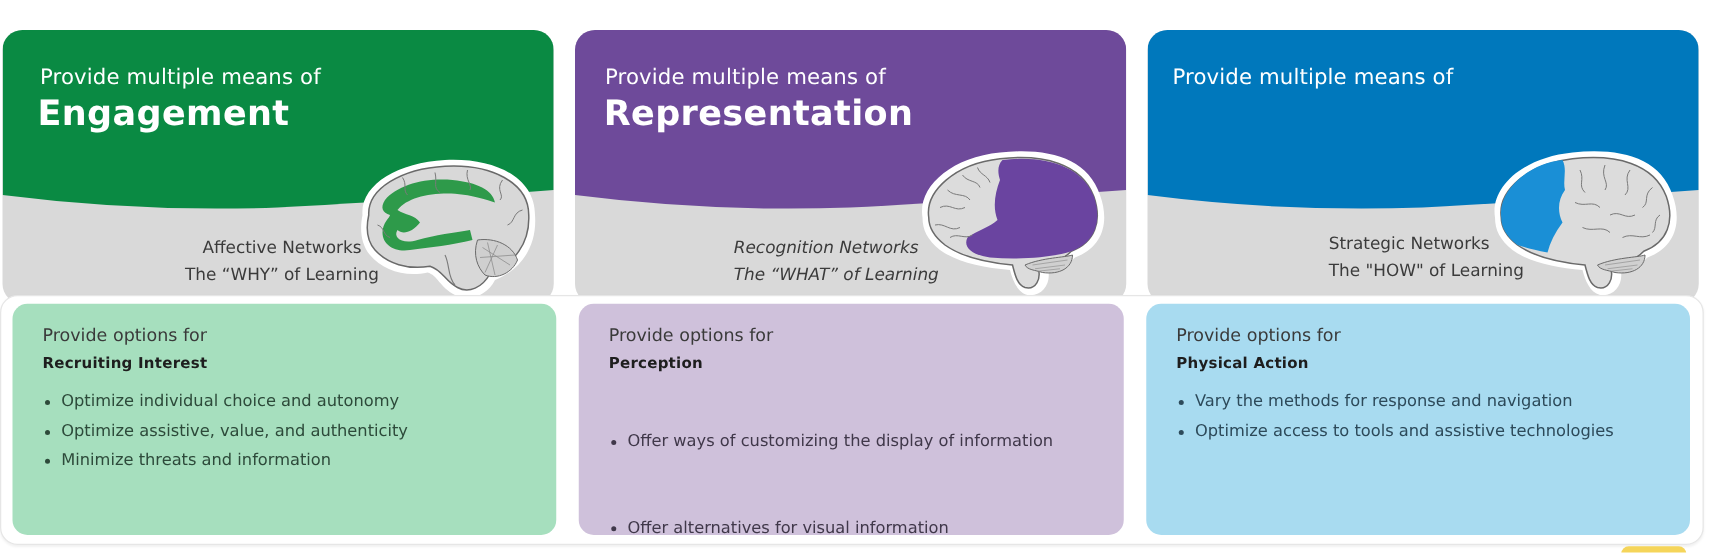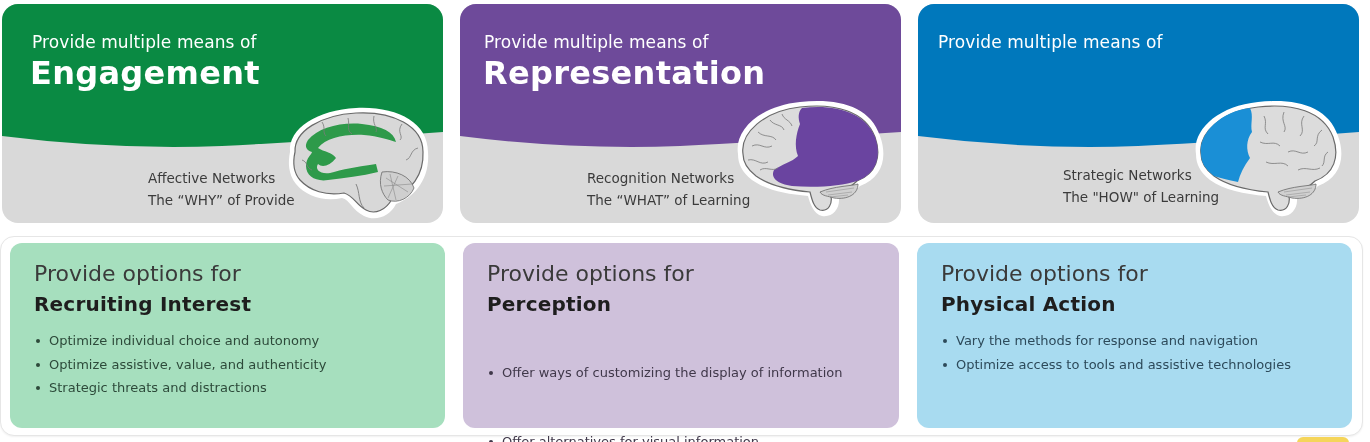--- a/index.html
+++ b/index.html
@@ -1,52 +1,52 @@
 <!DOCTYPE html>
 <html><head>
   <meta charset="utf-8">
   <style>
     * { box-sizing: border-box; margin: 0; padding: 0; }
     html, body { width: 1370px; height: 442px; background: #ffffff; overflow: hidden; }
     body { position: relative; font-family: "DejaVu Sans", "Liberation Sans", sans-serif; }
 
-    .top-row { position: absolute; top: 4px; left: 0; width: 1370px; height: 220px; }
+    .top-row { position: absolute; top: 24px; left: 0; width: 1370px; height: 220px; }
     .hdr-card {
       position: absolute; top: 0; height: 219px; border-radius: 16px; overflow: hidden;
       background: #d9d9d9;
     }
     .hdr-card .band { position: absolute; left: 0; top: 0; width: 100%; height: 100%; }
     .hdr-card .band svg { position: absolute; left: 0; top: 0; width: 100%; height: 100%; }
     .hdr-card .eyebrow {
       position: absolute; left: 30px; top: 28px; color: #ffffff;
       font-size: 17px; letter-spacing: 0.1px;
     }
     .hdr-card .title {
       position: absolute; left: 28px; top: 50px; color: #ffffff;
-      font-size: 32px; font-weight: bold; letter-spacing: 0.3px;
+      font-size: 28px; font-weight: bold; letter-spacing: 0.3px;
     }
     .hdr-card .net {
       position: absolute; color: #3b3b3b; font-size: 13.5px; line-height: 22px;
     }
     .hdr-card .brain { position: absolute; }
 
     .card-engage { left: 2px; width: 441px; }
     .card-repr   { left: 460px; width: 441px; }
     .card-action { left: 918px; width: 441px; }
 
     .bottom-frame {
       position: absolute; left: 0; top: 236px; width: 1363px; height: 200px;
       border: 1px solid #e6e6e6; border-radius: 14px; background: #ffffff;
       box-shadow: 0 1px 2px rgba(0,0,0,0.06);
     }
     .opt-card {
       position: absolute; top: 243px; height: 185px; border-radius: 12px; padding: 18px 0 0 24px;
     }
-    .opt-card .lead { font-size: 22px; color: #3a3a3a; }
-    .opt-card .focus { font-size: 20px; font-weight: bold; color: #1e1e1e; margin-top: 6px; letter-spacing: 0.2px; }
+    .opt-card .lead { font-size: 14px; color: #3a3a3a; }
+    .opt-card .focus { font-size: 12px; font-weight: bold; color: #1e1e1e; margin-top: 6px; letter-spacing: 0.2px; }
     .opt-card ul { list-style: none; margin-top: 13px; }
     .opt-card li { font-size: 13px; line-height: 23.5px; color: #333; padding-left: 15px; position: relative; }
     .opt-card li::before {
       content: ""; position: absolute; left: 2px; top: 10px; width: 4px; height: 4px; border-radius: 50%; background: #333;
     }
     .opt-engage { left: 10px; width: 435px; background: #a6dfbe; }
     .opt-engage li, .opt-engage li::before { color: #2d4a3a; }
     .opt-engage li::before { background: #2d4a3a; }
     .opt-repr { left: 463px; width: 436px; background: #cfc1db; }
     .opt-repr li { color: #40384a; margin-top: 45px; }
@@ -66,23 +66,23 @@
 <div class="top-row">
 
   <div class="hdr-card card-engage">
     <div class="band">
       <svg viewBox="0 0 441 219" preserveAspectRatio="none">
         <path d="M0 0 H441 V128 Q300 138 220 142 Q110 146 0 132 Z" fill="#0a8a43"></path>
       </svg>
     </div>
     <div class="eyebrow">Provide multiple means of</div>
     <div class="title">Engagement</div>
-    <div class="net" style="left:146px; top:163px;">
+    <div class="net" style="left:146px; top:163px;text-align:center;">
       <div>Affective Networks</div>
-      <div>The “WHY” of Provide</div>
+      <div>The “WHY” of Learning</div>
     </div>
     <div class="brain" style="left:276px; top:96px; width:160px; height:122px;">
       <svg viewBox="0 0 160 122" width="160" height="122">
         <path d="M12 52 C10 28 40 10 78 8 C118 6 150 22 150 52 C152 78 138 96 118 104 C112 116 98 122 86 116 C74 110 72 100 64 98 C46 102 28 96 18 84 C10 74 10 62 12 52 Z" fill="#ffffff"></path>
         <path d="M17 52 C16 31 43 15 78 13 C115 11 145 26 145 52 C146 75 133 91 114 99 C108 110 97 115 88 110 C78 105 76 96 66 93 C48 96 32 91 22 80 C15 72 15 61 17 52 Z" fill="#d8d8d8" stroke="#6a6a6a" stroke-width="1.2"></path>
         <path d="M30 40 C40 28 62 22 84 24 C104 26 116 32 118 42 C112 40 100 36 86 35 C66 34 48 38 40 48 C46 52 54 52 58 58 C52 66 44 68 40 64 C36 70 44 76 56 72 C70 68 86 66 98 64 L100 72 C84 76 66 78 50 80 C38 82 28 76 28 66 C28 58 34 54 34 52 C28 50 26 46 30 40 Z" fill="#2e9a4a"></path>
         <path d="M104 72 C118 70 132 76 136 88 C132 98 120 104 110 100 C104 94 100 84 104 72 Z" fill="#cfcfcf" stroke="#6a6a6a" stroke-width="0.8"></path>
         <path d="M108 78 L130 92 M112 74 L118 100 M106 86 L134 84 M120 76 L110 98" stroke="#8a8a8a" stroke-width="0.6" fill="none"></path>
         <path d="M70 18 C72 26 68 30 74 34 M96 16 C94 24 100 28 98 32 M124 24 C118 32 126 36 122 40 M140 48 C132 50 134 58 128 60 M44 22 C48 28 44 32 48 36 M24 60 C30 62 28 68 34 70" stroke="#7a7a7a" stroke-width="0.8" fill="none"></path>
         <path d="M78 84 C82 92 80 102 86 108" stroke="#7a7a7a" stroke-width="0.9" fill="none"></path>
@@ -91,21 +91,21 @@
   </div>
 
   <div class="hdr-card card-repr">
     <div class="band">
       <svg viewBox="0 0 441 219" preserveAspectRatio="none">
         <path d="M0 0 H441 V128 Q300 138 220 142 Q110 146 0 132 Z" fill="#6e4a9a"></path>
       </svg>
     </div>
     <div class="eyebrow" style="left:24px;">Provide multiple means of</div>
     <div class="title" style="left:23px;text-align:center;">Representation</div>
-    <div class="net" style="left:127px; top:163px;">
+    <div class="net" style="left:127px; top:163px;font-style:italic;">
       <div>Recognition Networks</div>
       <div>The “WHAT” of Learning</div>
     </div>
     <div class="brain" style="left:270px; top:92px; width:160px; height:124px;">
       <svg viewBox="0 0 160 124" width="160" height="124">
         <path d="M8 58 C4 34 30 10 70 6 C108 2 140 10 150 40 C158 62 152 82 130 90 C124 96 116 100 108 98 C112 110 104 122 92 120 C84 118 80 108 78 100 C56 98 36 94 22 84 C12 76 8 68 8 58 Z" fill="#ffffff"></path>
         <path d="M13 58 C10 37 34 15 70 11 C105 7 135 15 145 41 C152 61 146 78 127 85 C121 91 114 95 106 94 L100 96 C104 108 98 116 90 114 C84 112 82 104 80 96 C58 94 40 90 26 80 C17 73 13 66 13 58 Z" fill="#dcdcdc" stroke="#6a6a6a" stroke-width="1.2"></path>
         <path d="M72 12 C105 8 135 16 145 41 C152 61 146 78 127 85 C112 90 86 92 62 90 C48 88 40 82 44 74 C52 68 62 66 68 60 C64 50 66 38 70 28 C68 22 68 16 72 12 Z" fill="#6a44a0"></path>
         <path d="M90 96 C104 90 122 90 128 88 C128 98 118 104 104 102 C98 100 92 100 90 96 Z" fill="#d0d0d0" stroke="#6a6a6a" stroke-width="0.8"></path>
         <path d="M96 96 L124 92 M98 99 L122 96 M100 101 L118 99" stroke="#8a8a8a" stroke-width="0.5" fill="none"></path>
@@ -139,21 +139,21 @@
 </div>
 
 <div class="bottom-frame"></div>
 
 <div class="opt-card opt-engage">
   <div class="lead">Provide options for</div>
   <div class="focus">Recruiting Interest</div>
   <ul>
     <li>Optimize individual choice and autonomy</li>
     <li>Optimize assistive, value, and authenticity</li>
-    <li>Strategic threats and distractions</li>
+    <li>Minimize threats and information</li>
   </ul>
 </div>
 
 <div class="opt-card opt-repr">
   <div class="lead">Provide options for</div>
   <div class="focus">Perception</div>
   <ul>
     <li>Offer ways of customizing the display of information</li>
     <li>Offer alternatives for visual information</li>
   </ul>

